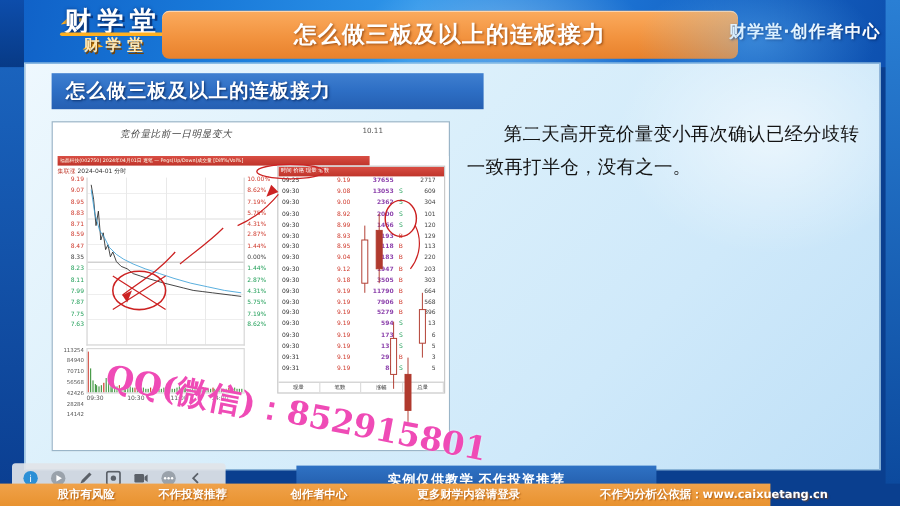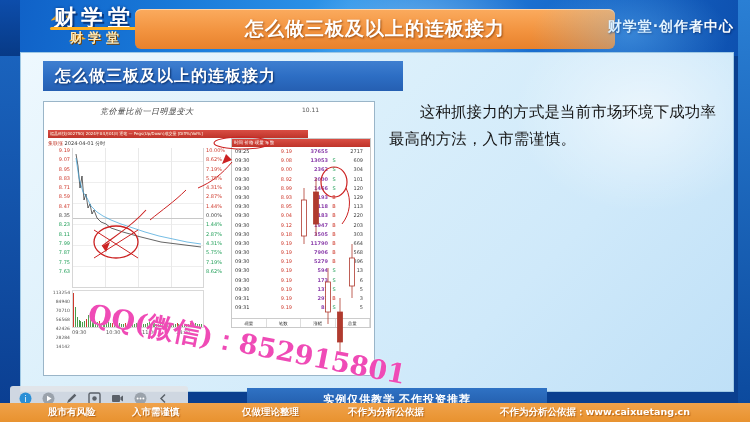--- a/index.html
+++ b/index.html
@@ -213,21 +213,21 @@
     position:absolute; left:10px; top:386px; width:178px; height:24px;
     background:rgba(225,228,232,.92); border-radius:3px;
     display:flex; align-items:center; gap:9px; padding:0 8px;
   }
   .tb-ic{ width:14px; height:14px; display:flex; align-items:center; justify-content:center;
     color:#5b6169; font-size:10px; }
   .tb-ic svg{ display:block; }
 
   
   #footer{
-    position:absolute; left:0; top:403px; width:750px; height:19px;
+    position:absolute; left:0; top:403px; width:642px; height:19px;
     background:linear-gradient(180deg,#f0a24a,#e8922f);
     display:flex; align-items:center;
   }
   #footer .f{ position:absolute; font-size:9.5px; color:#ffffff; font-weight:bold;
     text-shadow:1px 1px 1px rgba(150,70,0,.6); white-space:nowrap; }
   .f1{ left:48px; } .f2{ left:132px; } .f3{ left:242px; } .f4{ left:348px; }
   .f5{ left:500px; }
   .f5 .url{ font-family:"DejaVu Sans","Liberation Sans",sans-serif; }
 
   
@@ -576,21 +576,21 @@
         <path d="M140 60 C 128 72, 116 80, 104 90" stroke="#cc2222" stroke-width="1" fill="none"></path>
         <ellipse cx="288" cy="52" rx="13" ry="15" fill="none" stroke="#cc2222" stroke-width="1.2"></ellipse>
         <path d="M300 58 C 306 70, 304 84, 296 94" stroke="#cc2222" stroke-width="1" fill="none"></path>
         <path d="M186 32 C 176 44, 166 52, 152 58" stroke="#cc2222" stroke-width="1" fill="none"></path>
       </svg>
 
     </div>
   </div>
 
   <div id="text-block">
-    <p>这种抓接力的方式是当前市场环境下成功率最高的方法，入市需谨慎。</p>
+    <p>第二天高开竞价量变小再次确认已经分歧转一致再打半仓，没有之一。</p>
   </div>
 
 </div>
 
 <div id="qq-mark">QQ(微信)：852915801</div>
 
 <div id="bottom-plate">
   <span class="t">实例仅供教学 不作投资推荐</span>
 </div>
 
@@ -634,17 +634,17 @@
   </div>
   <div class="tb-ic">
     <svg width="13" height="13" viewBox="0 0 13 13">
         <polyline points="8,2.5 4,6.5 8,10.5" fill="none" stroke="#5b6169" stroke-width="1.5"></polyline>
       </svg>
   </div>
 </div>
 
 <div id="footer">
   <span class="f f1">股市有风险</span>
-  <span class="f f2">入市需谨慎</span>
-  <span class="f f3">仅做理论整理</span>
-  <span class="f f4">不作为分析公依据</span>
+  <span class="f f2">不作投资推荐</span>
+  <span class="f f3">创作者中心</span>
+  <span class="f f4">更多财学内容请登录</span>
   <span class="f f5"><span>不作为分析公依据：</span><span class="url">www.caixuetang.cn</span></span>
 </div>
 
 </body></html>

